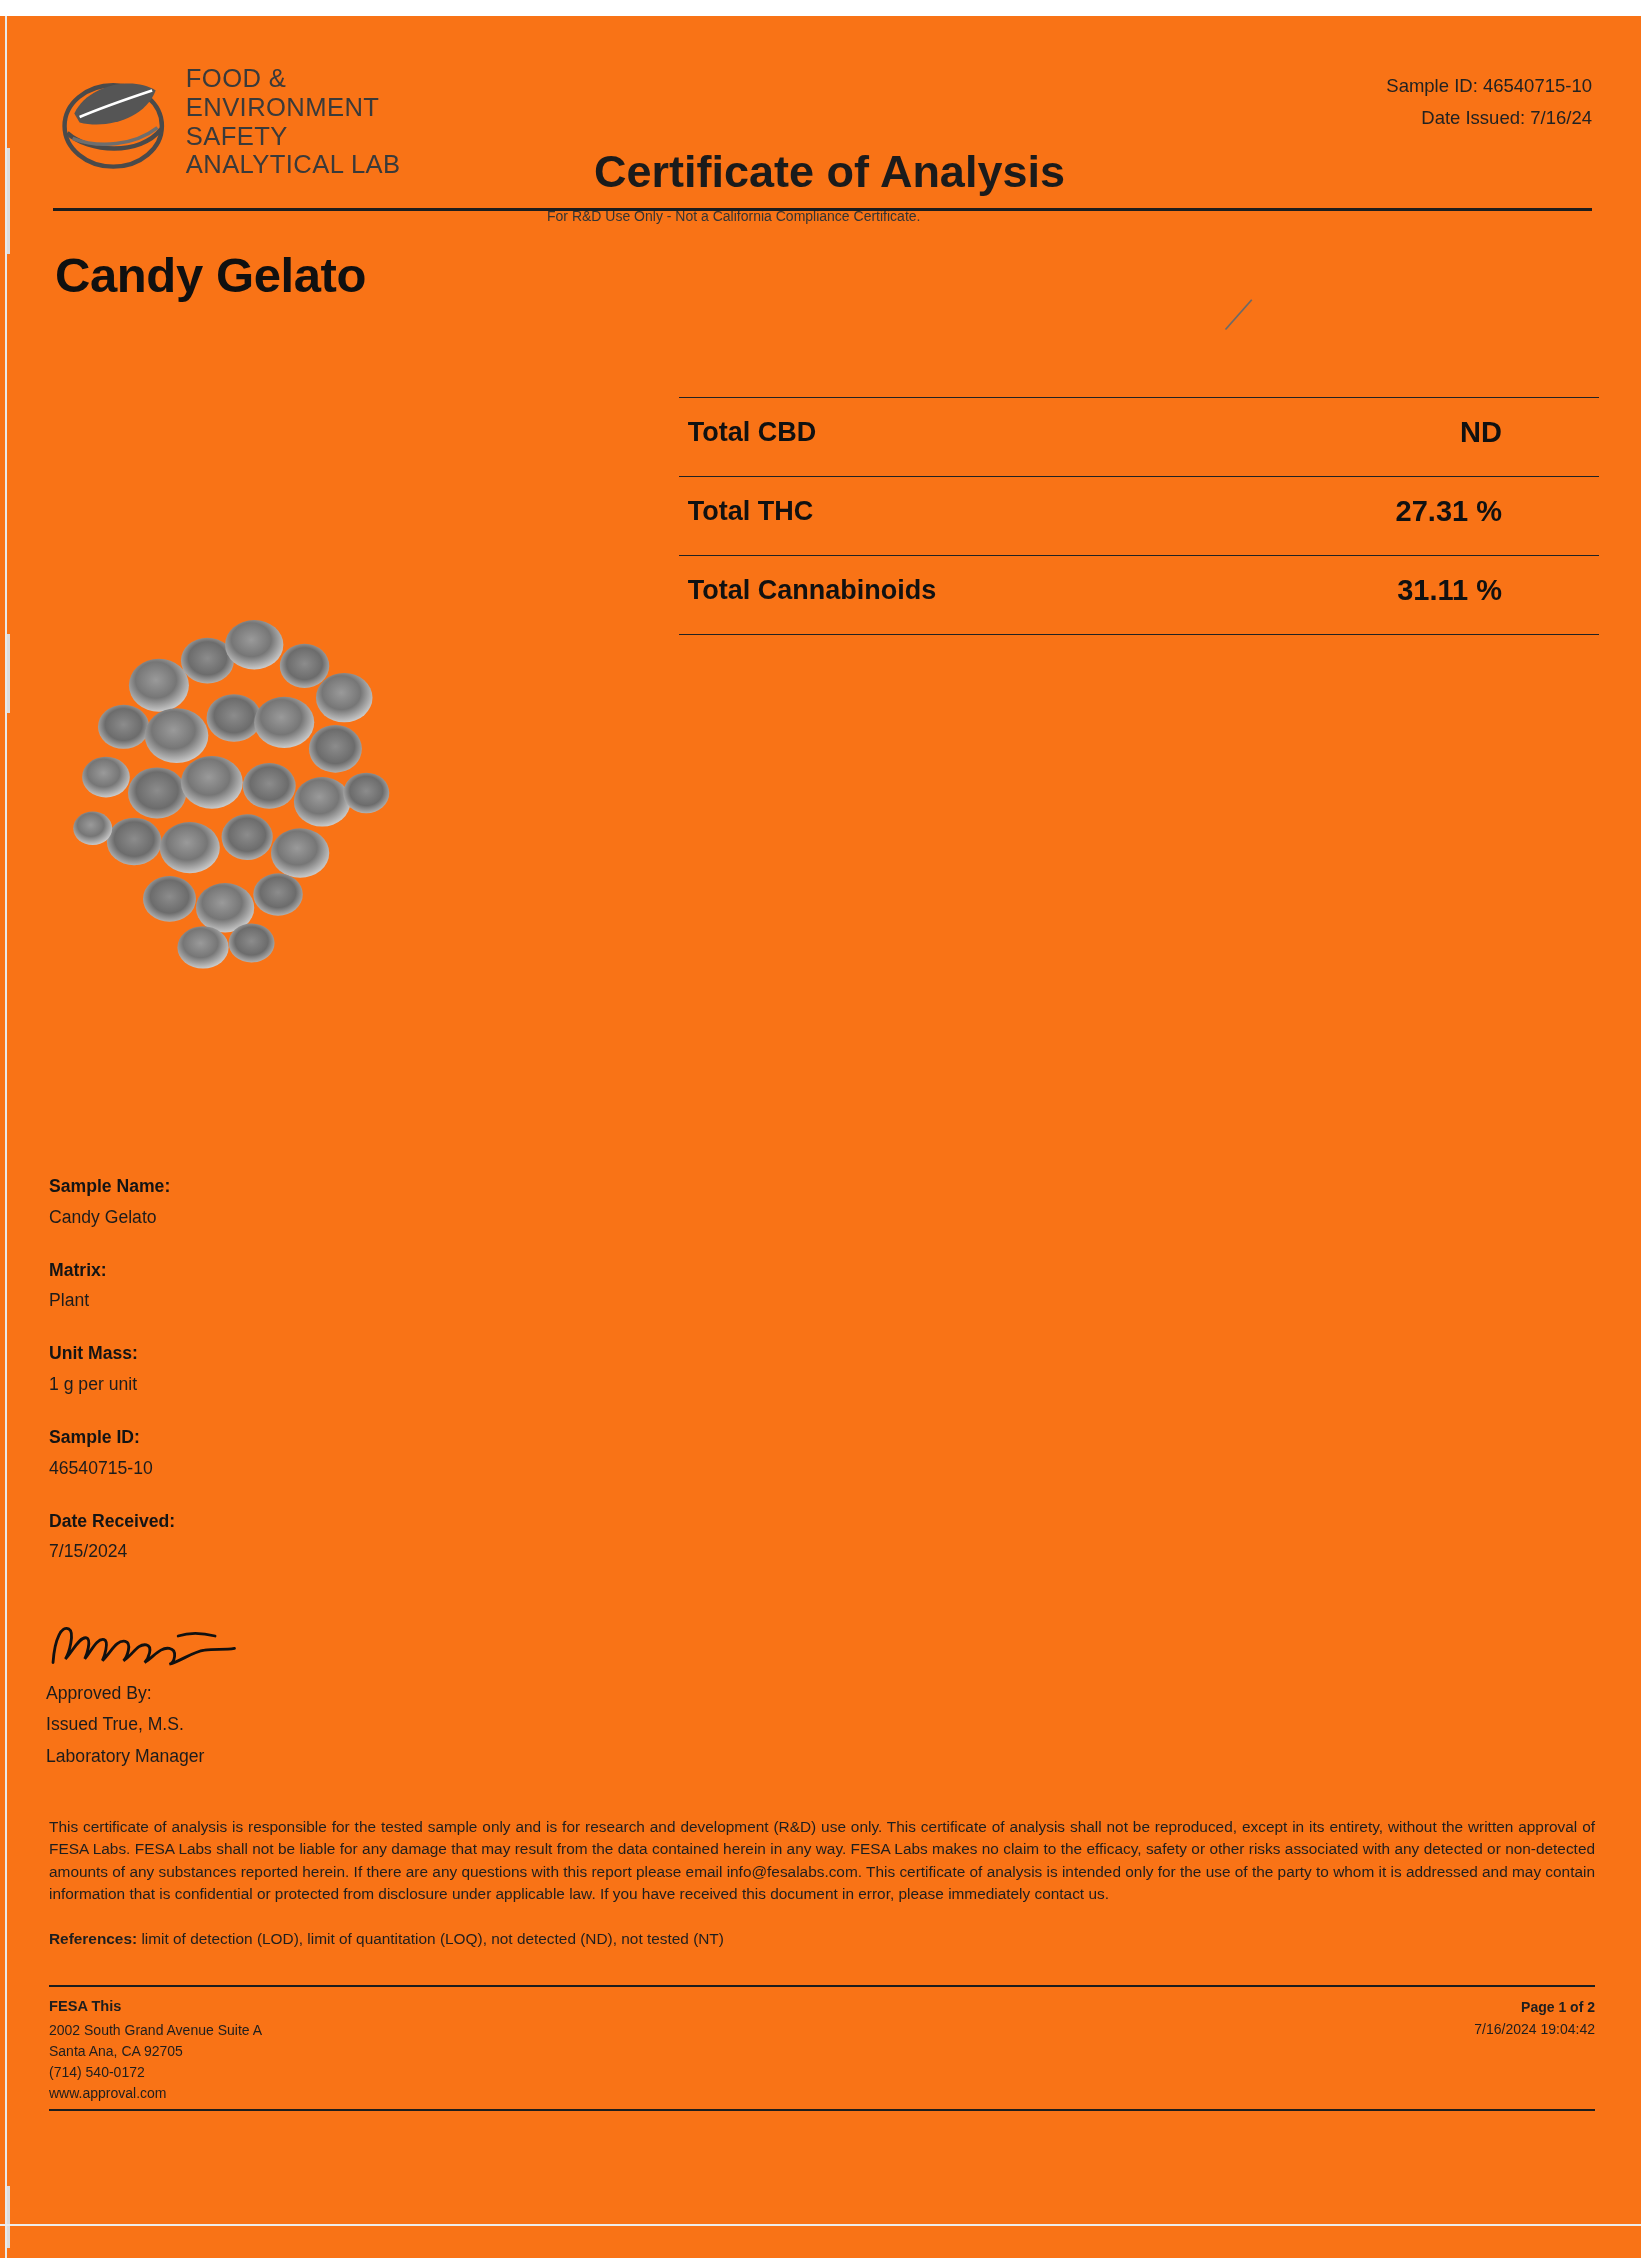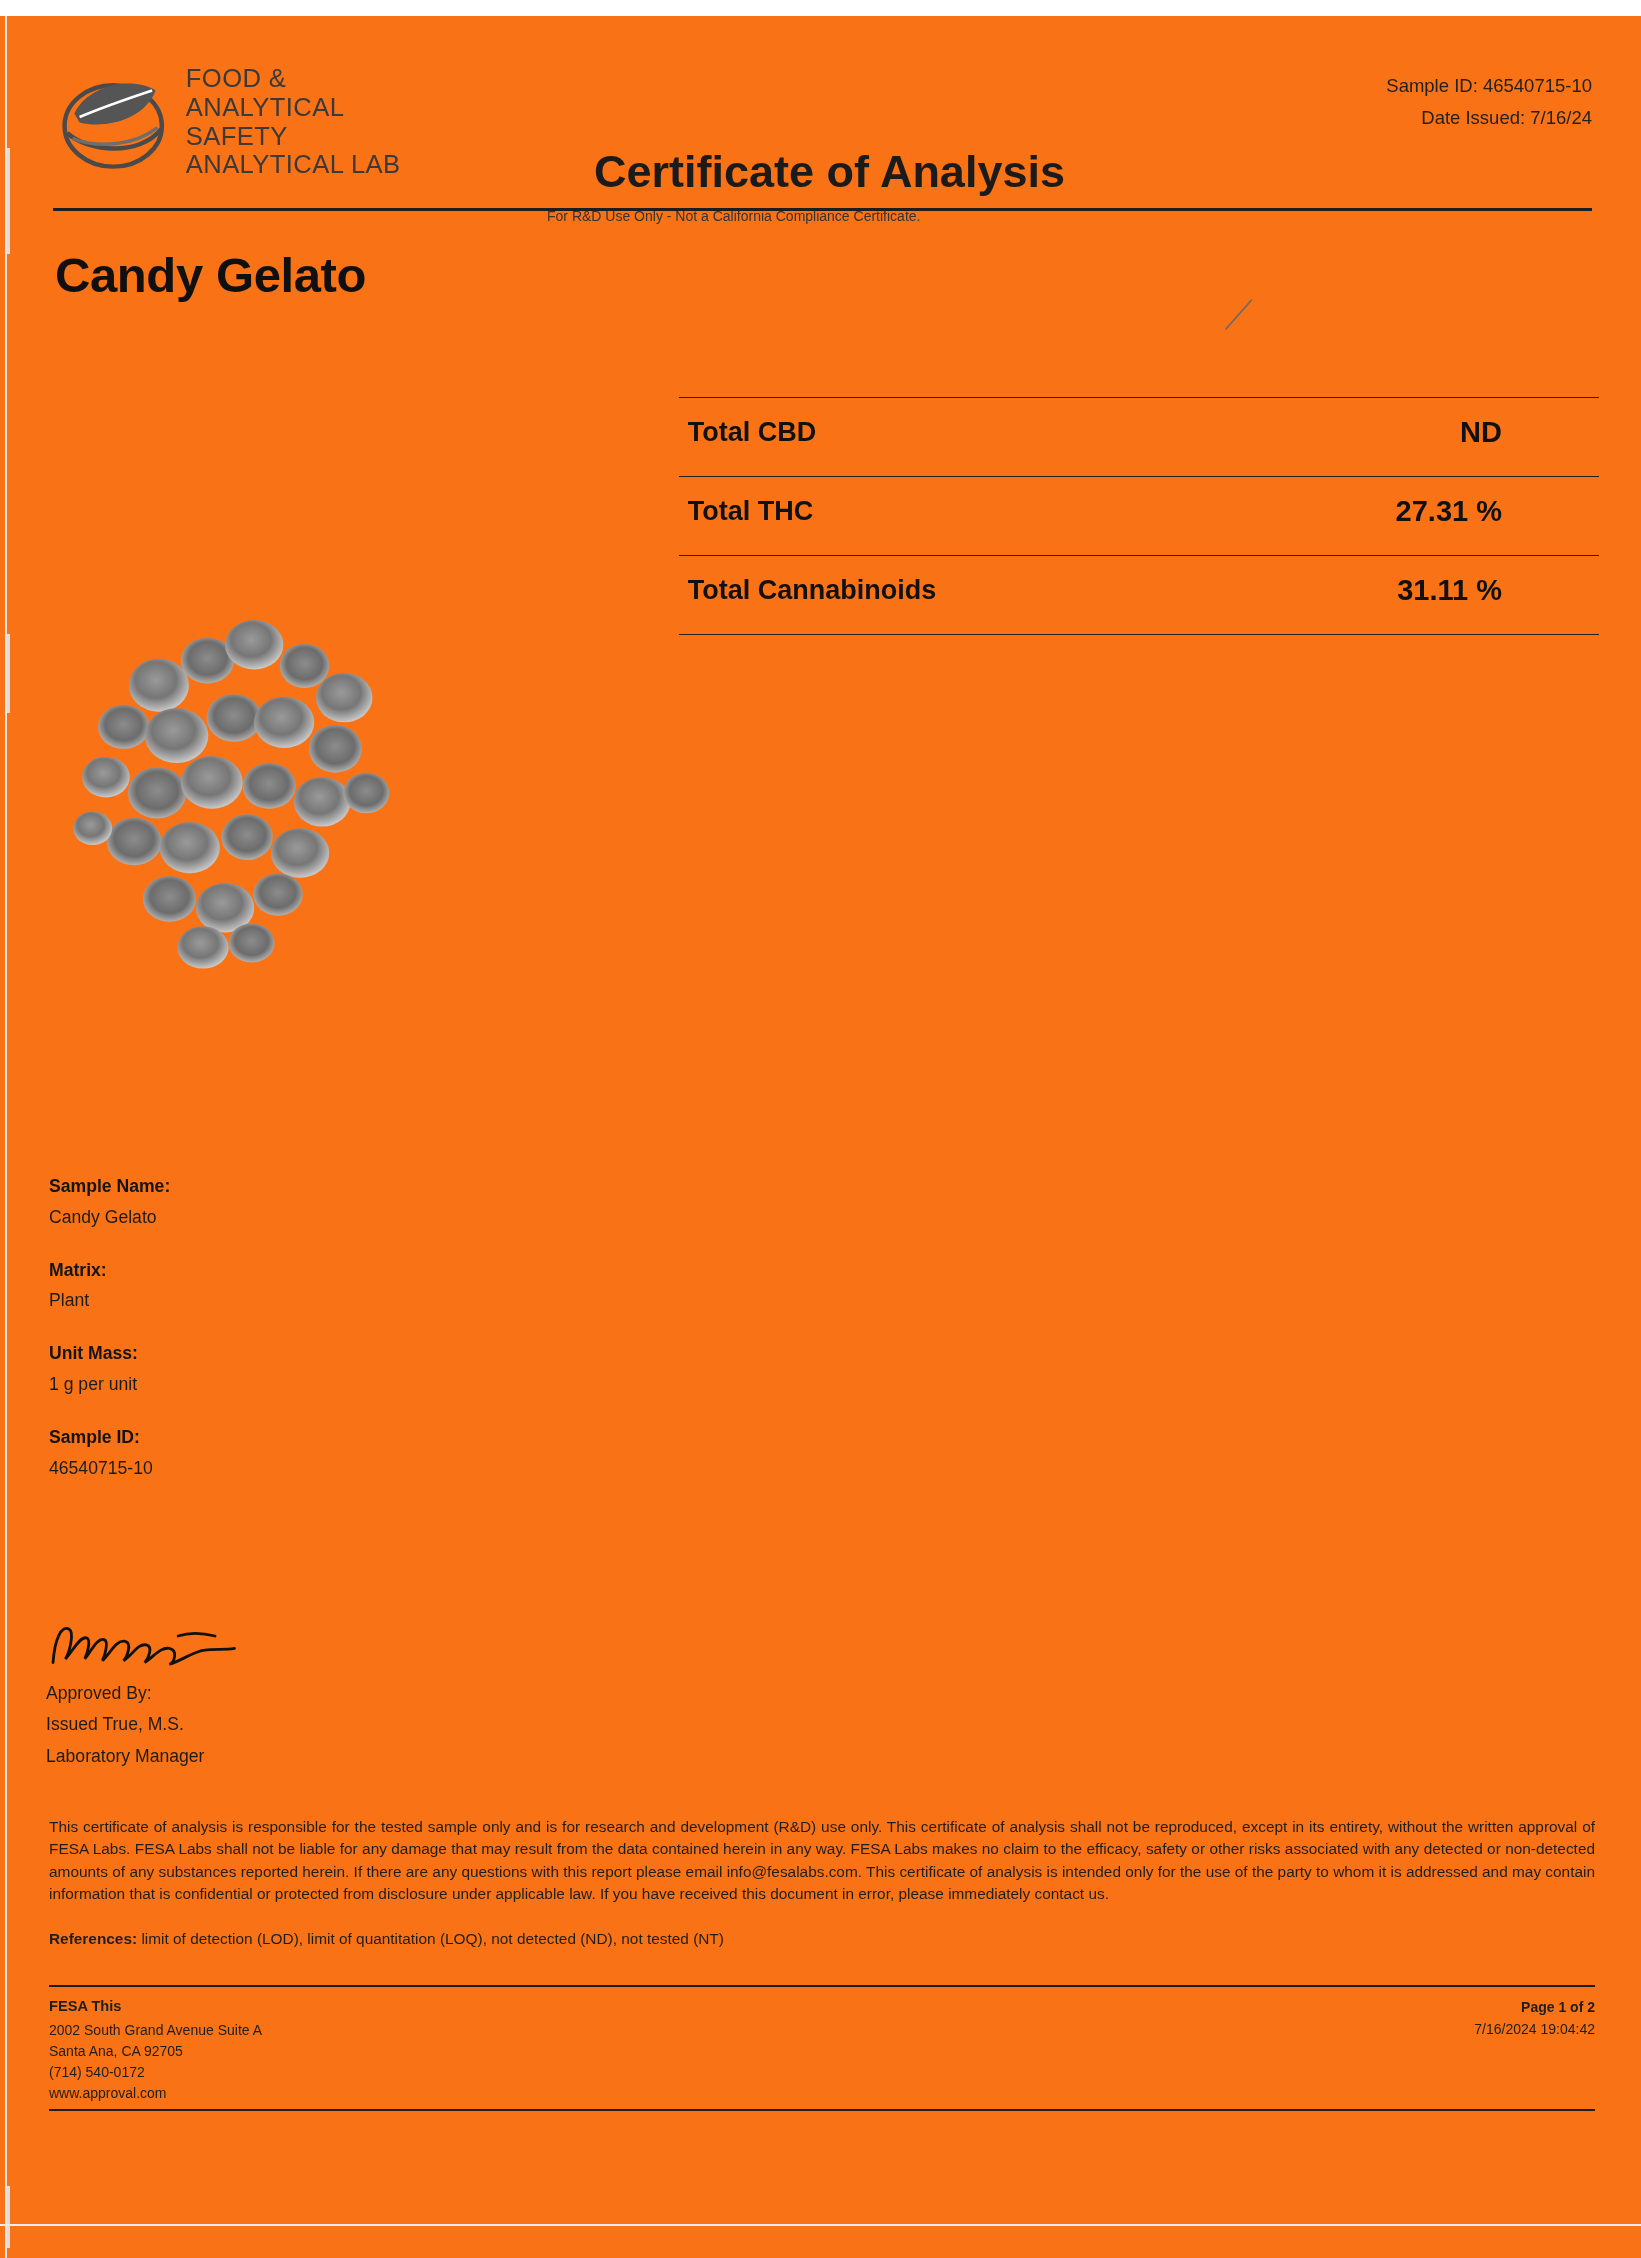--- a/index.html
+++ b/index.html
@@ -290,21 +290,21 @@
         <svg viewBox="0 0 140 130" width="124" height="115" aria-hidden="true">
           <ellipse cx="68" cy="70" rx="55" ry="46" fill="none" stroke="#4a4a4a" stroke-width="5"></ellipse>
           <path d="M16 78 C40 100 98 104 122 74" fill="none" stroke="#4a4a4a" stroke-width="5"></path>
           <path d="M24 56 C40 22 92 14 116 30 C104 62 60 74 30 66 Z" fill="#555555"></path>
           <path d="M30 60 C58 48 88 38 112 30" fill="none" stroke="#ffffff" stroke-width="3"></path>
           <path d="M22 84 C52 96 92 92 118 72" fill="none" stroke="#6e6e6e" stroke-width="4"></path>
         </svg>
       </div>
       <div class="logo-text">
         <div>FOOD &amp;</div>
-        <div>ANALYTICAL</div>
+        <div>ENVIRONMENT</div>
         <div>SAFETY</div>
         <div>ANALYTICAL LAB</div>
       </div>
     </div>
 
     <div class="coa-title">Certificate of Analysis</div>
     <div class="coa-sub">For R&amp;D Use Only - Not a California Compliance Certificate.</div>
 
     <div class="meta">
       <div>Sample ID: 46540715-10</div>
@@ -391,20 +391,24 @@
       <div class="detail-value">Plant</div>
     </div>
     <div class="detail-block">
       <div class="detail-label">Unit Mass:</div>
       <div class="detail-value">1 g per unit</div>
     </div>
     <div class="detail-block">
       <div class="detail-label">Sample ID:</div>
       <div class="detail-value">46540715-10</div>
     </div>
+    <div class="detail-block">
+      <div class="detail-label">Date Received:</div>
+      <div class="detail-value">7/15/2024</div>
+    </div>
   </div>
 
   <div class="signature-area">
     <div class="signature-img">
       <svg viewBox="0 0 260 70" width="229" height="62" aria-hidden="true">
         <path d="M8 56 C10 28 18 14 26 18 C33 22 26 46 22 52 C30 44 38 26 46 28 C52 30 46 48 44 52 C52 42 58 28 66 30 C72 32 66 50 64 54 C74 44 80 30 90 32 C98 34 92 50 88 54 C98 48 104 34 114 36 C122 38 116 52 112 56 C122 50 130 38 140 40 C150 42 146 56 140 58 C154 54 166 44 180 42 C192 40 202 42 214 40" fill="none" stroke="#111111" stroke-width="3.2" stroke-linecap="round"></path>
           <path d="M150 26 C162 22 176 22 192 26" fill="none" stroke="#111111" stroke-width="3" stroke-linecap="round"></path>
       </svg>
     </div>
     <div class="sig-line">Approved By:</div>

